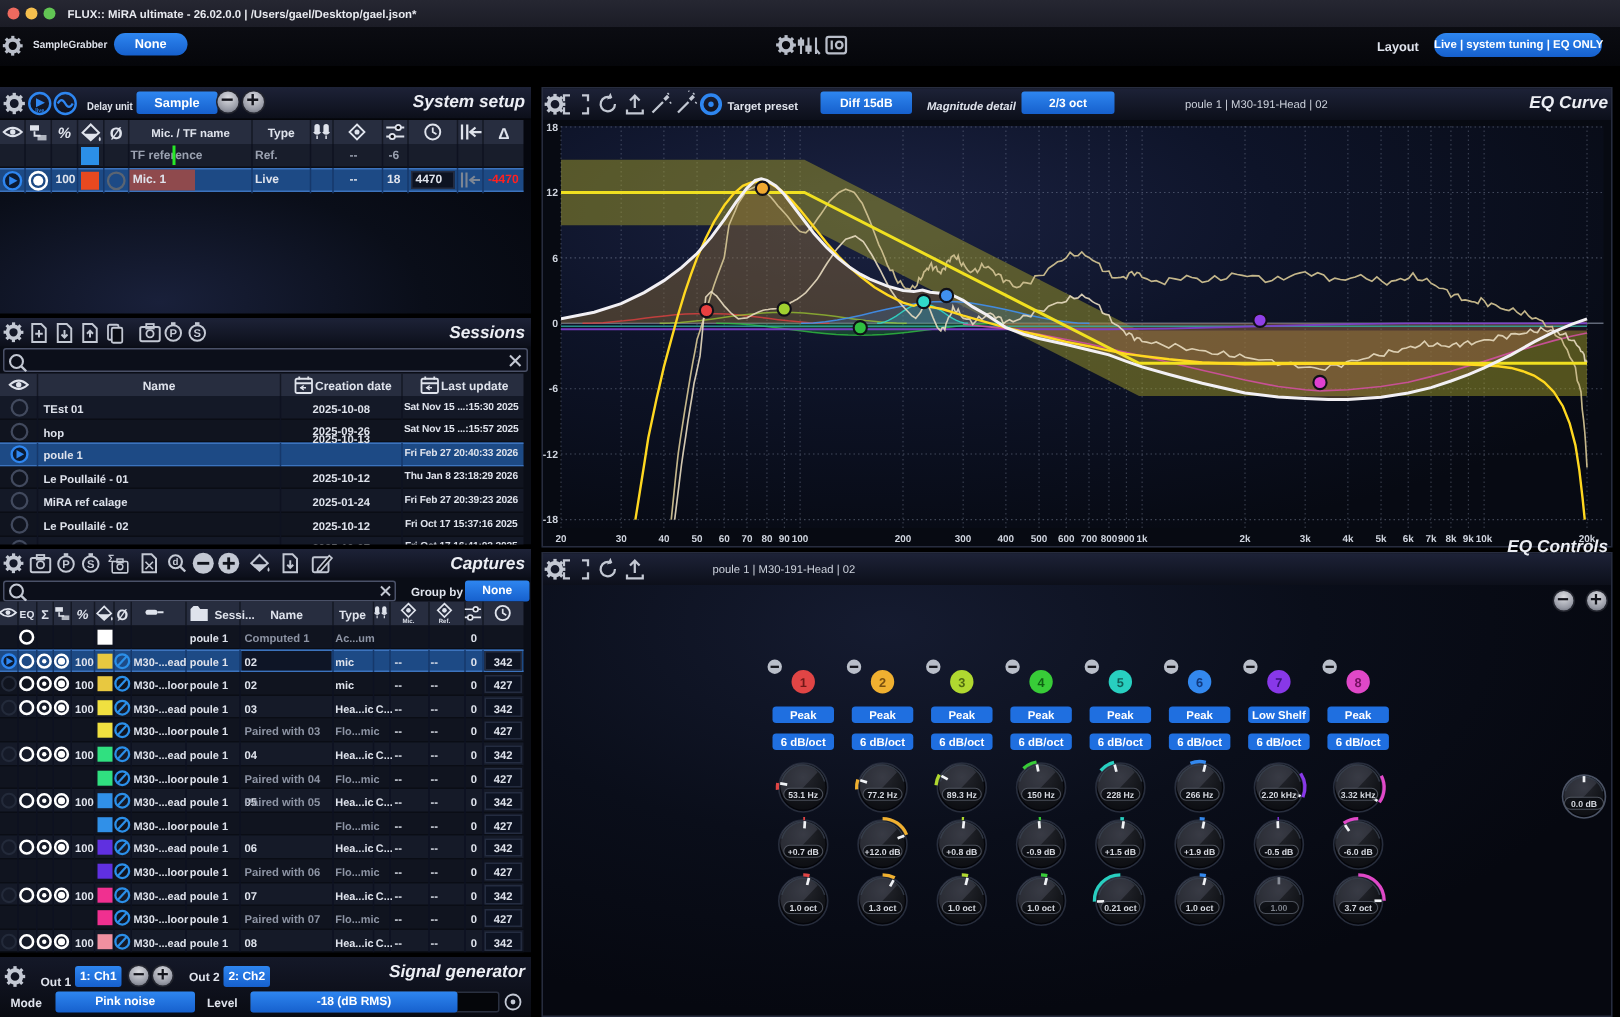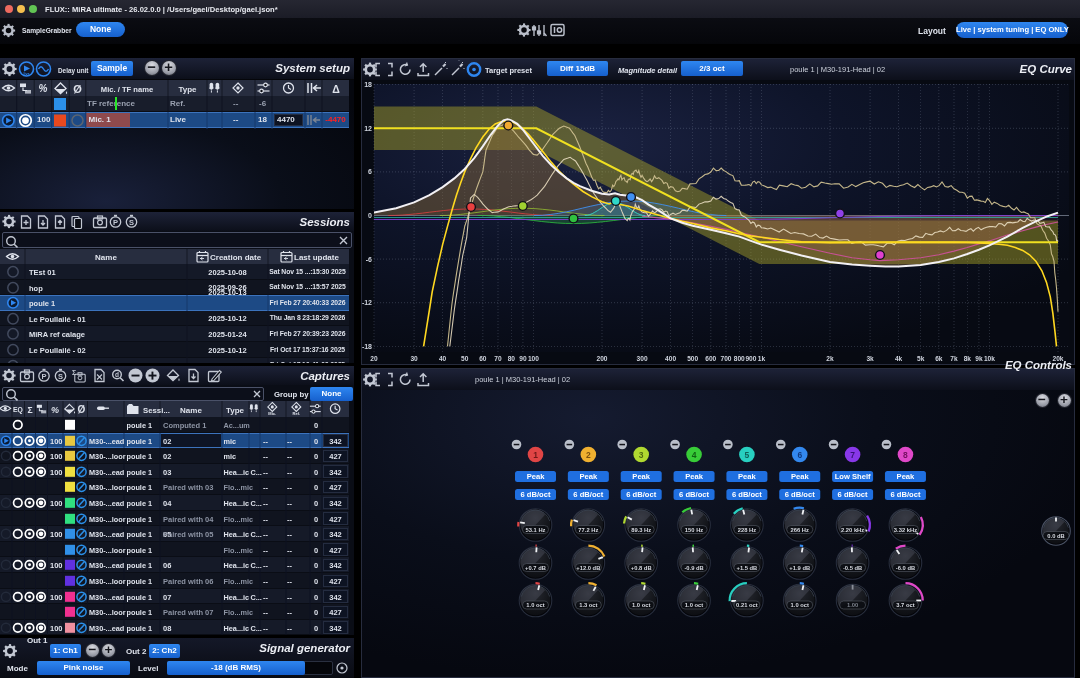--- a/index.html
+++ b/index.html
@@ -66,21 +66,21 @@
       <rect x="-1.1" y="-7.1" width="2.2" height="3.4" fill="#c3c8d3" transform="translate(9.5,11) rotate(225)"></rect>
       <rect x="-1.1" y="-7.1" width="2.2" height="3.4" fill="#c3c8d3" transform="translate(9.5,11) rotate(270)"></rect>
       <rect x="-1.1" y="-7.1" width="2.2" height="3.4" fill="#c3c8d3" transform="translate(9.5,11) rotate(315)"></rect>
 <circle cx="26.5" cy="11" r="7" fill="none" stroke="#2e86f0" stroke-width="1.6"></circle>
       <path d="M24 7.5 L30 10.5 L24 13.5 Z" fill="#2e86f0"></path>
       <text x="26.5" y="16.5" font-size="3.6" fill="#2e86f0" text-anchor="middle" font-weight="bold">live</text>
 <circle cx="43.5" cy="11" r="7" fill="none" stroke="#2e86f0" stroke-width="1.6"></circle>
       <path d="M38.5 11 q2.5 -4.5 5 0 q2.5 4.5 5 0" fill="none" stroke="#2e86f0" stroke-width="1.5"></path>
 </svg>
 <div class="abs tt" style="left:58px;top:66px;font-size:7.5px;transform:scaleX(0.85);transform-origin:0 0;">Delay unit</div>
-<div class="abs btn" style="left:91px;top:60.5px;width:42px;height:15px;border-radius:2px;font-size:8.5px;line-height:15px;">Sample</div>
+<div class="abs btn" style="left:91px;top:60.5px;width:54px;height:15px;border-radius:2px;font-size:8.5px;line-height:15px;">Sample</div>
 <div class="abs" style="left:144.5px;top:60.5px;width:14px;height:14px;border-radius:50%;background:radial-gradient(circle at 50% 30%,#dcdde2,#989ba6 65%,#5e616c);box-shadow:0 0 0 1px #23252e;color:#14151c;font-weight:bold;font-size:14.700000000000001px;line-height:13px;text-align:center;">−</div>
 <div class="abs" style="left:161.5px;top:60.5px;width:14px;height:14px;border-radius:50%;background:radial-gradient(circle at 50% 30%,#dcdde2,#989ba6 65%,#5e616c);box-shadow:0 0 0 1px #23252e;color:#14151c;font-weight:bold;font-size:14.700000000000001px;line-height:13px;text-align:center;">+</div>
 <div class="abs ital" style="left:240px;top:62px;width:110px;font-size:11.5px;text-align:right;">System setup</div>
 <div class="abs" style="left:0;top:80px;width:349px;height:15.5px;background:#272d3f;"></div>
 <svg class="abs" style="left:0;top:80px;" width="349" height="16" viewBox="0 0 349 16">
 <line x1="16.7" y1="0" x2="16.7" y2="16" stroke="#141824" stroke-width="1"></line>
 <line x1="34.2" y1="0" x2="34.2" y2="16" stroke="#141824" stroke-width="1"></line>
 <line x1="51.7" y1="0" x2="51.7" y2="16" stroke="#141824" stroke-width="1"></line>
 <line x1="69.2" y1="0" x2="69.2" y2="16" stroke="#141824" stroke-width="1"></line>
 <line x1="85.8" y1="0" x2="85.8" y2="16" stroke="#141824" stroke-width="1"></line>
@@ -988,21 +988,21 @@
       <circle cx="7" cy="7" r="4.2" fill="none" stroke="#c3c8d3" stroke-width="2.6"></circle>
       <rect x="-1.1" y="-6.9" width="2.2" height="3.3" fill="#c3c8d3" transform="translate(7,7) rotate(0)"></rect>
       <rect x="-1.1" y="-6.9" width="2.2" height="3.3" fill="#c3c8d3" transform="translate(7,7) rotate(45)"></rect>
       <rect x="-1.1" y="-6.9" width="2.2" height="3.3" fill="#c3c8d3" transform="translate(7,7) rotate(90)"></rect>
       <rect x="-1.1" y="-6.9" width="2.2" height="3.3" fill="#c3c8d3" transform="translate(7,7) rotate(135)"></rect>
       <rect x="-1.1" y="-6.9" width="2.2" height="3.3" fill="#c3c8d3" transform="translate(7,7) rotate(180)"></rect>
       <rect x="-1.1" y="-6.9" width="2.2" height="3.3" fill="#c3c8d3" transform="translate(7,7) rotate(225)"></rect>
       <rect x="-1.1" y="-6.9" width="2.2" height="3.3" fill="#c3c8d3" transform="translate(7,7) rotate(270)"></rect>
       <rect x="-1.1" y="-6.9" width="2.2" height="3.3" fill="#c3c8d3" transform="translate(7,7) rotate(315)"></rect>
     </svg>
-<div class="abs tt" style="left:27px;top:636px;font-size:8px;text-align:center;">Out 1</div>
+<div class="abs tt" style="left:27px;top:650px;font-size:8px;text-align:center;">Out 1</div>
 <div class="abs btn" style="left:50px;top:643.5px;width:31px;height:14px;border-radius:2px;font-size:8px;line-height:14px;">1: Ch1</div>
 <div class="abs" style="left:86.0px;top:644.0px;width:13px;height:13px;border-radius:50%;background:radial-gradient(circle at 50% 30%,#dcdde2,#989ba6 65%,#5e616c);box-shadow:0 0 0 1px #23252e;color:#14151c;font-weight:bold;font-size:13.65px;line-height:12px;text-align:center;">−</div>
 <div class="abs" style="left:102.0px;top:644.0px;width:13px;height:13px;border-radius:50%;background:radial-gradient(circle at 50% 30%,#dcdde2,#989ba6 65%,#5e616c);box-shadow:0 0 0 1px #23252e;color:#14151c;font-weight:bold;font-size:13.65px;line-height:12px;text-align:center;">+</div>
 <div class="abs tt" style="left:126px;top:647px;font-size:8px;">Out 2</div>
 <div class="abs btn" style="left:149px;top:643.5px;width:31px;height:14px;border-radius:2px;font-size:8px;line-height:14px;">2: Ch2</div>
 <div class="abs ital" style="left:230px;top:642px;width:120px;font-size:11.5px;text-align:right;">Signal generator</div>
 <div class="abs tt" style="left:7px;top:664px;font-size:8px;">Mode</div>
 <div class="abs btn" style="left:37px;top:661px;width:93px;height:13.5px;border-radius:2px;font-size:8px;line-height:13.5px;">Pink noise</div>
 <div class="abs tt" style="left:138px;top:664px;font-size:8px;">Level</div>
 <div class="abs" style="left:167px;top:661px;width:166px;height:13.5px;background:#05060a;border-radius:2px;border:1px solid #2a3040;"></div>

